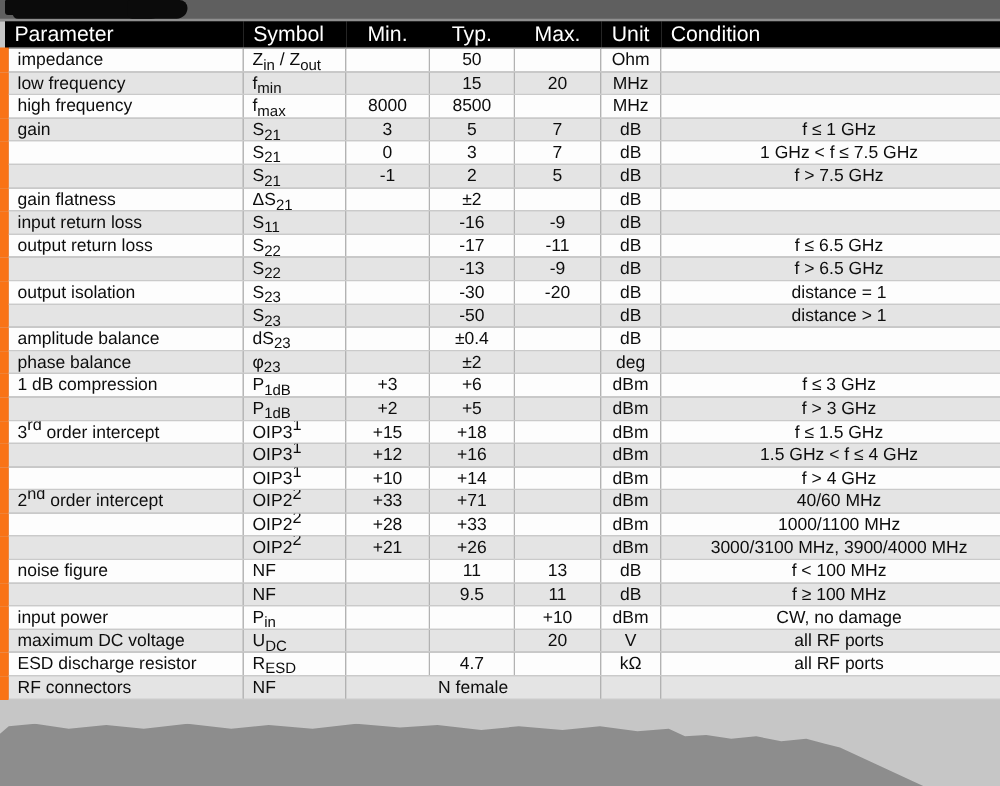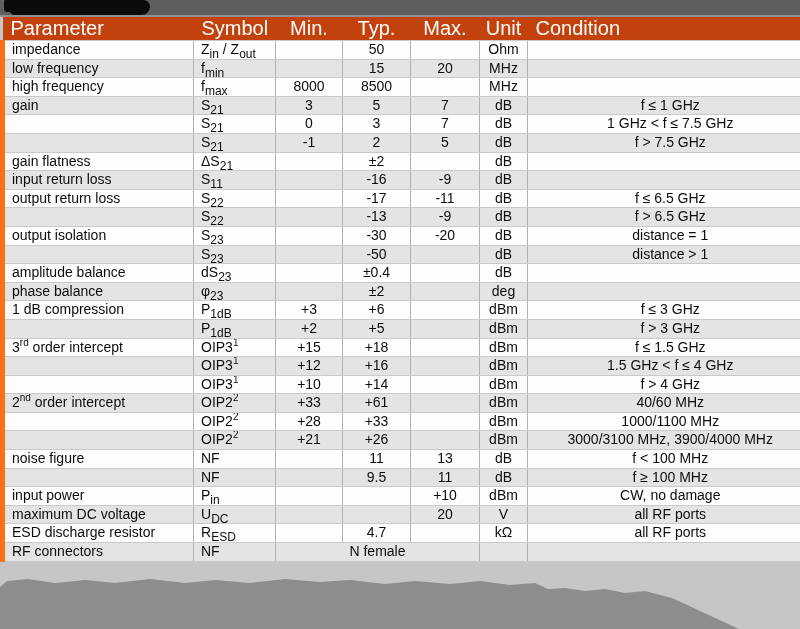--- a/index.html
+++ b/index.html
@@ -44,48 +44,48 @@
   }
   table.spec {
     position: absolute;
     top: 17px; left: 0;
     width: 800px;
     border-collapse: collapse;
     table-layout: fixed;
   }
   table.spec thead th {
     height: 21px;
-    background: #c2410c;
+    background: #000000;
     color: #ffffff;
     font-weight: normal;
-    font-size: 20px;
+    font-size: 17px;
     padding: 0;
     border: none;
     vertical-align: middle;
   }
   table.spec tbody td {
     height: 17.6px;
     line-height: 17.6px;
     font-size: 14px;
     padding: 0;
     border-left: 1px solid #b2b2b2;
     border-top: 1px solid #cacaca;
     border-bottom: 1px solid #cacaca;
     white-space: nowrap;
     overflow: hidden;
     vertical-align: middle;
   }
-  table.spec tbody td:first-child { border-left: 5px solid #f97316; }
+  table.spec tbody td:first-child { border-left: 7px solid #f97316; }
   table.spec tbody tr:nth-child(odd)  { background: #fdfdfd; }
   table.spec tbody tr:nth-child(even) { background: #e4e4e4; }
   .al { text-align: left; padding-left: 7px !important; }
   .ac { text-align: center; }
   .cond { text-align: center; padding-left: 10px !important; }
   table.spec sub { font-size: 12px; line-height: 0; }
-  table.spec sup { font-size: 10px; line-height: 0; }
+  table.spec sup { font-size: 13px; line-height: 0; }
   th.al { text-align: left; padding-left: 8px !important; }
   th.ac { text-align: center; }
   .footer-blob {
     position: absolute;
     left: 0; top: 578px;
     width: 800px; height: 51px;
     background: #8d8d8d;
     clip-path: polygon(
       0px 9px, 7px 3px, 28px 1px, 55px 5px, 85px 2px, 115px 5px, 150px 1px,
       185px 5px, 215px 2px, 250px 5px, 285px 1px, 320px 4px, 350px 2px,
@@ -294,21 +294,21 @@
           <td class="ac">+10</td>
           <td class="ac">+14</td>
           <td class="ac"></td>
           <td class="ac">dBm</td>
           <td class="cond">f &gt; 4 GHz</td>
         </tr>
         <tr>
           <td class="al">2<sup>nd</sup> order intercept</td>
           <td class="al">OIP2<sup>2</sup></td>
           <td class="ac">+33</td>
-          <td class="ac">+61</td>
+          <td class="ac">+71</td>
           <td class="ac"></td>
           <td class="ac">dBm</td>
           <td class="cond">40/60 MHz</td>
         </tr>
         <tr>
           <td class="al"></td>
           <td class="al">OIP2<sup>2</sup></td>
           <td class="ac">+28</td>
           <td class="ac">+33</td>
           <td class="ac"></td>

